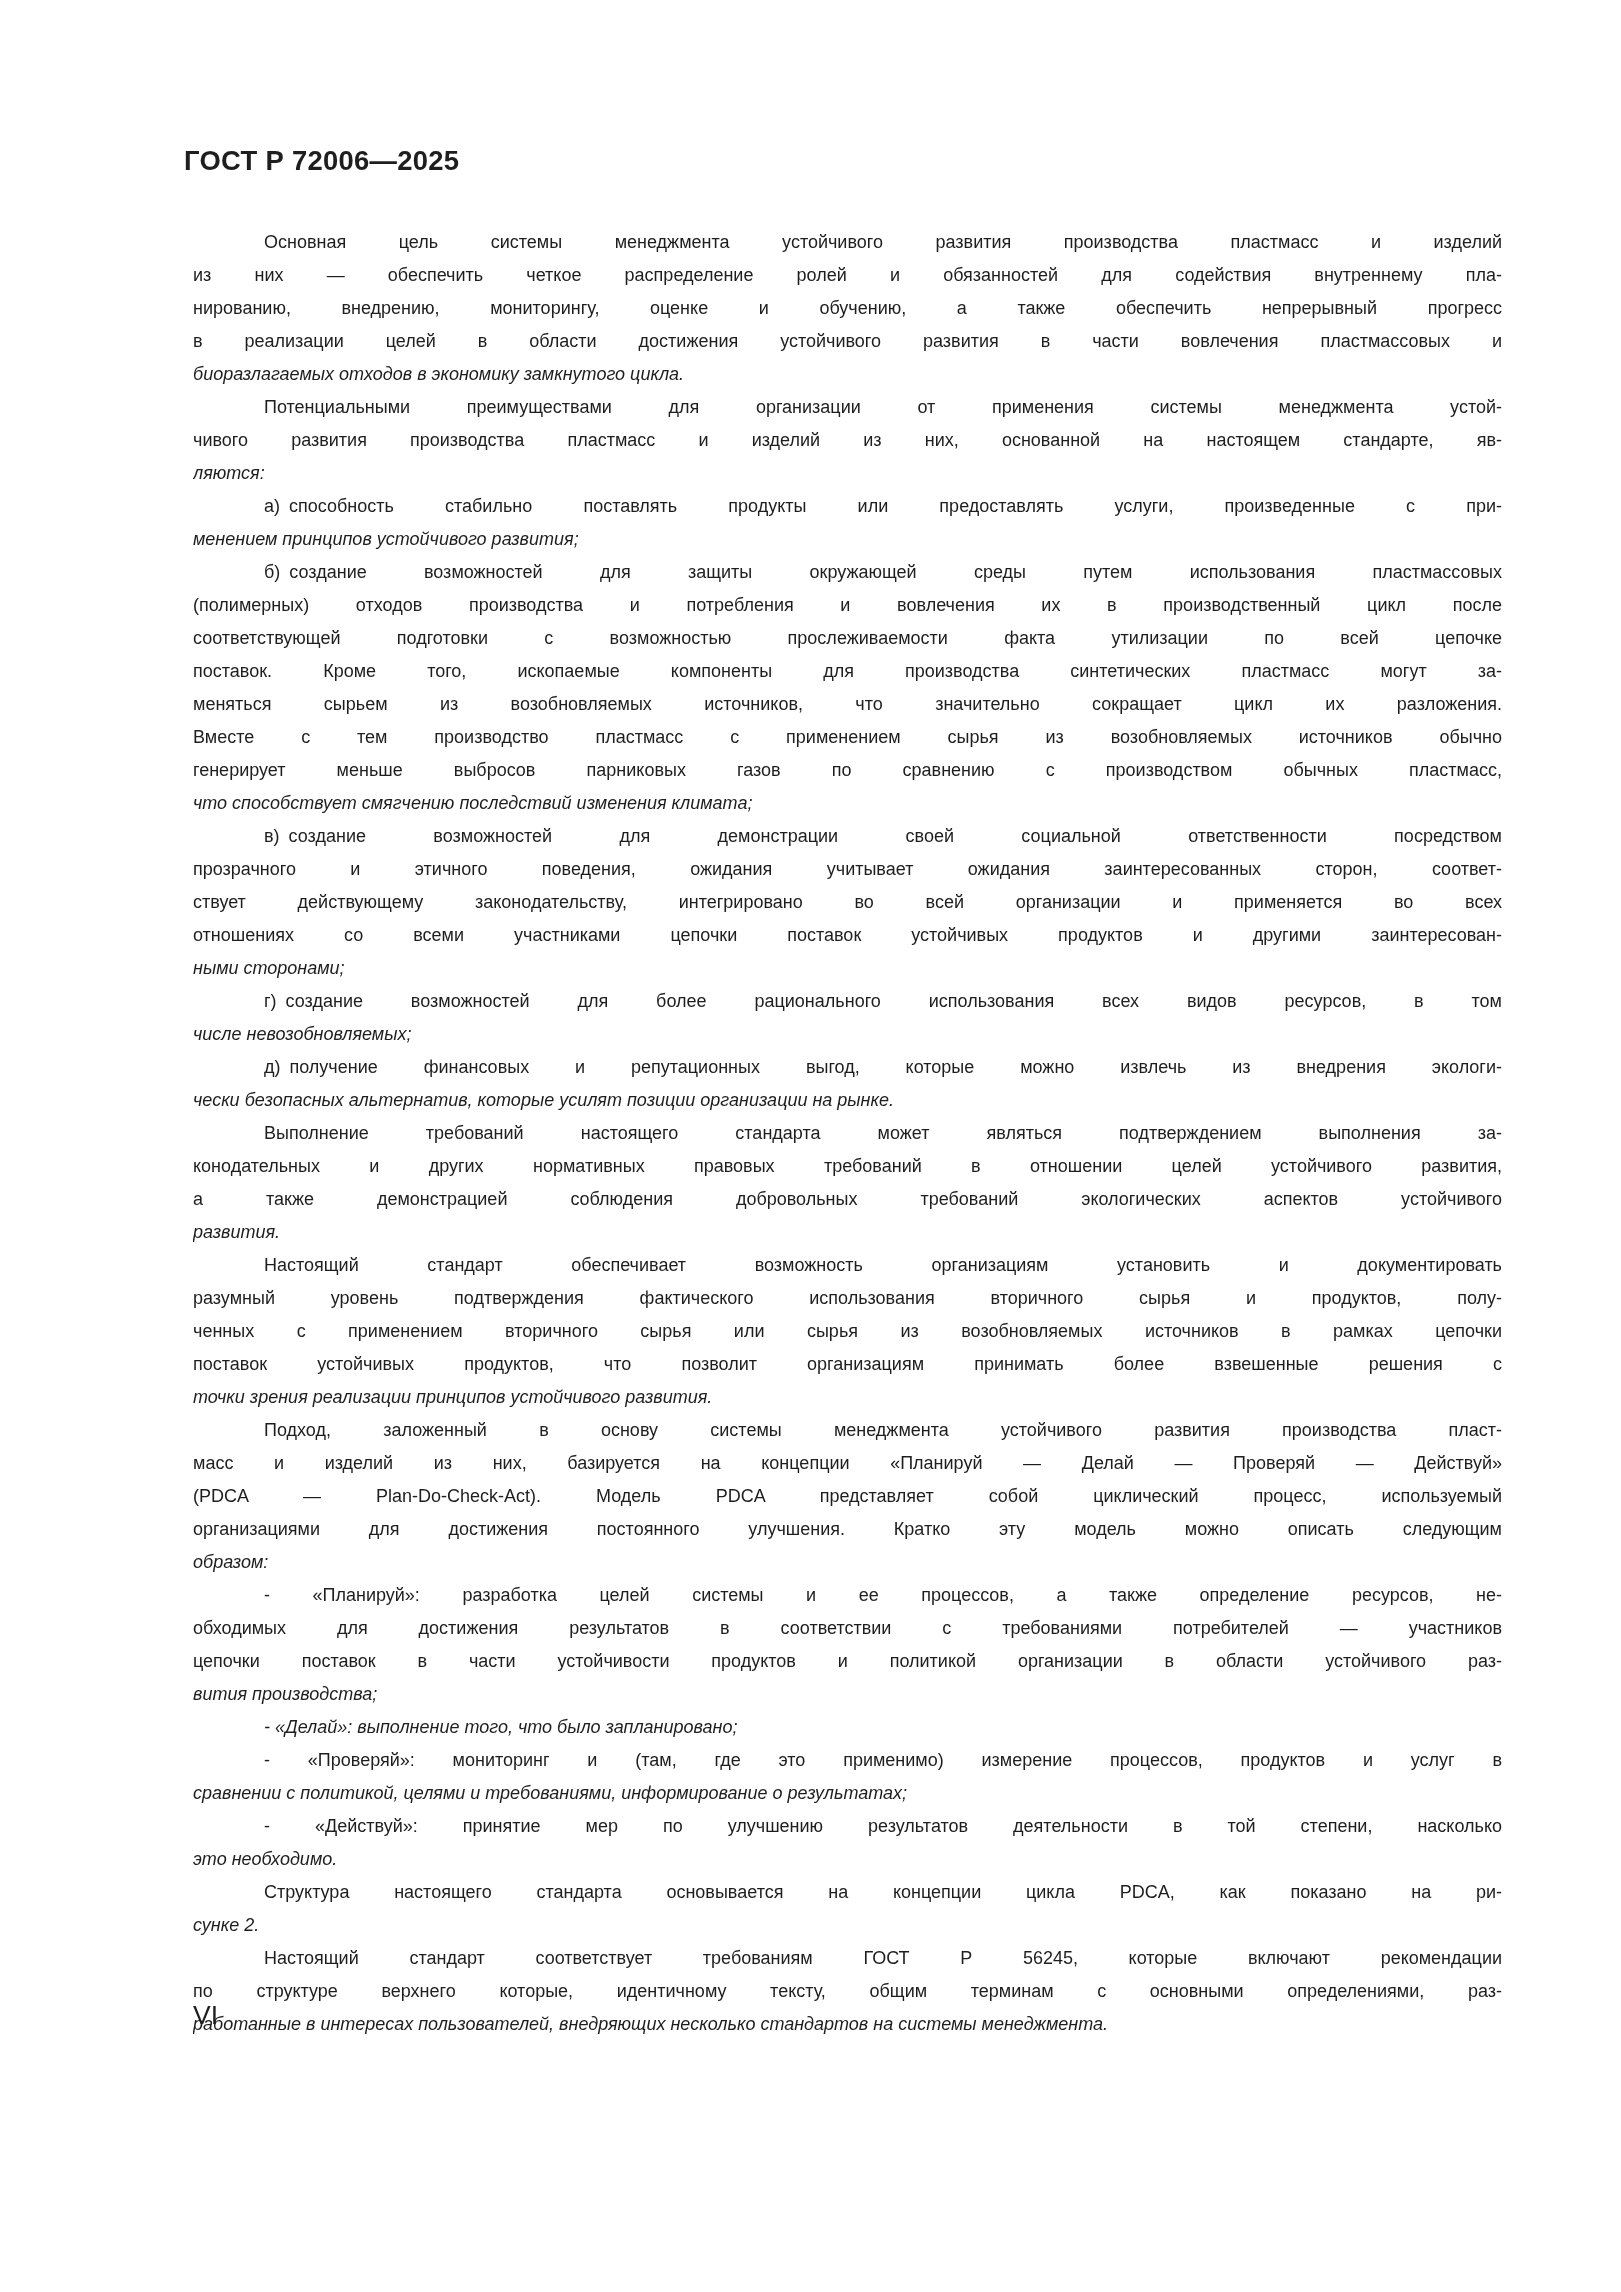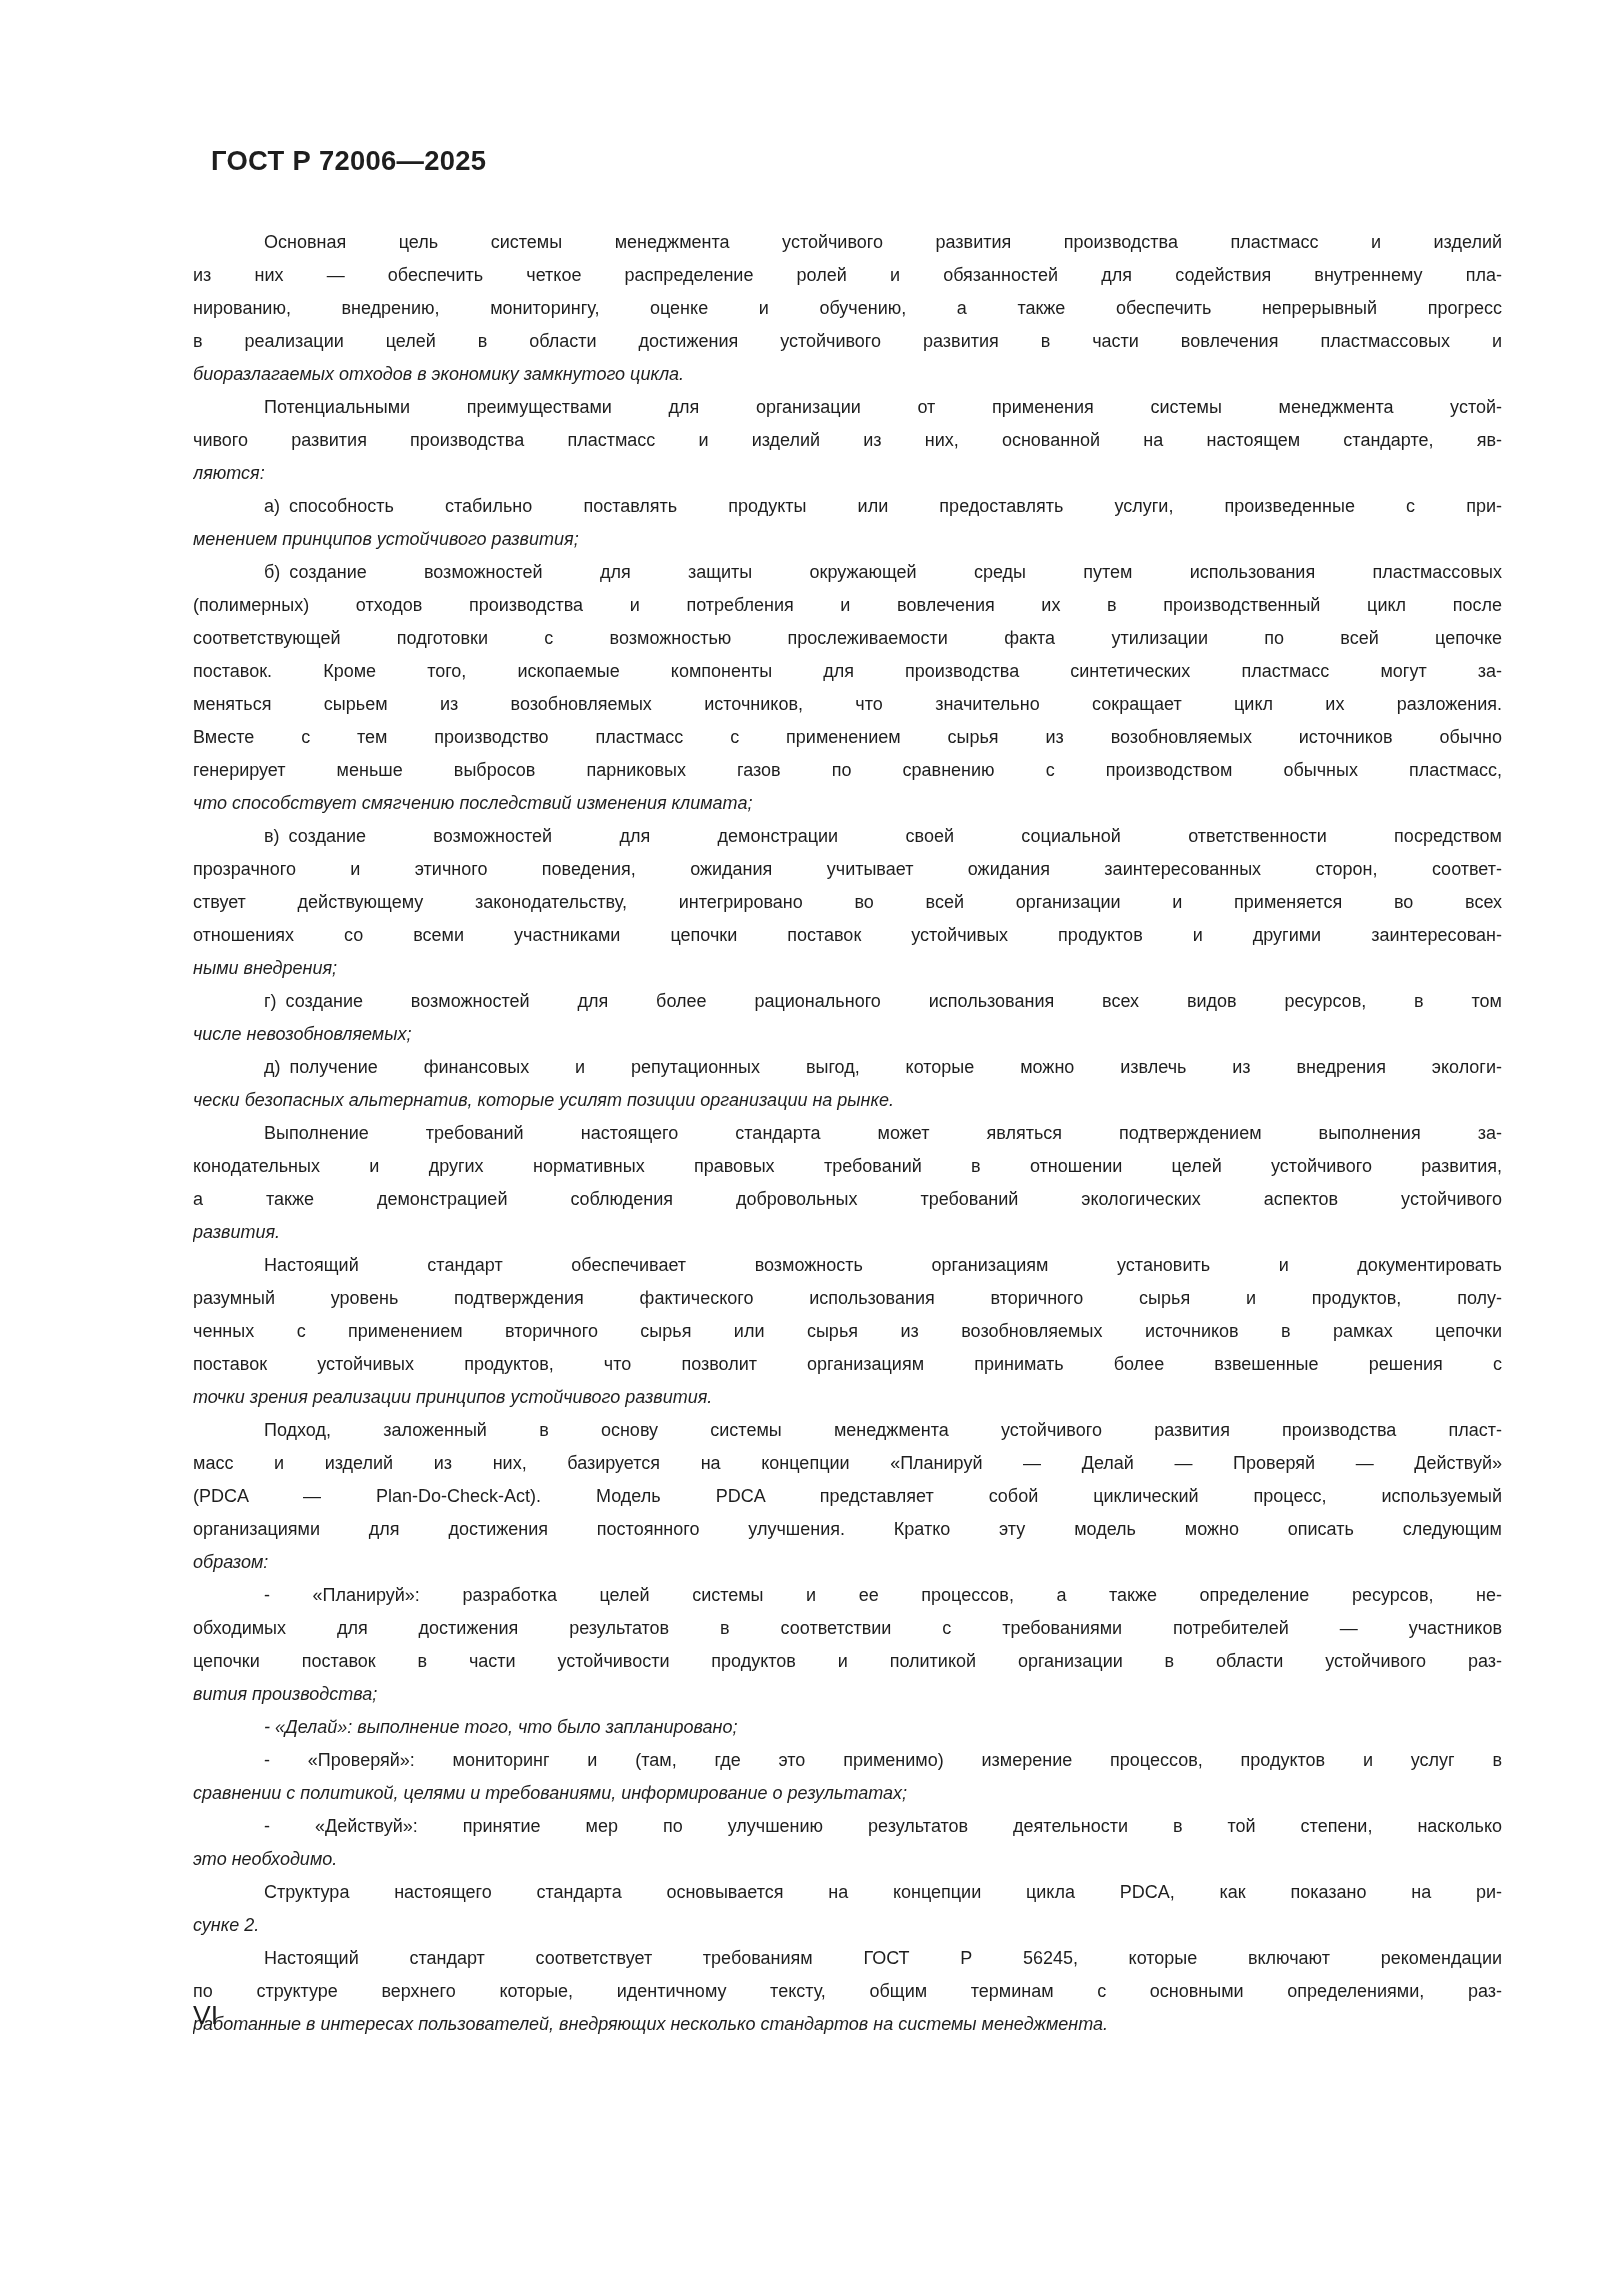--- a/index.html
+++ b/index.html
@@ -13,21 +13,21 @@
     -webkit-font-smoothing: antialiased;
   }
   .page {
     position: absolute;
     inset: 0;
     background: #ffffff;
     overflow: hidden;
   }
   .doc-header {
     position: absolute;
-    left: 211px;
+    left: 184px;
     top: 147px;
     font-size: 27.4px;
     font-weight: bold;
     line-height: 1;
     letter-spacing: 0.3px;
     white-space: nowrap;
     text-align: right;
   }
   .body-text {
     position: absolute;
@@ -85,21 +85,21 @@
         <div class="line">меняться сырьем из возобновляемых источников, что значительно сокращает цикл их разложения.</div>
         <div class="line">Вместе с тем производство пластмасс с применением сырья из возобновляемых источников обычно</div>
         <div class="line">генерирует меньше выбросов парниковых газов по сравнению с производством обычных пластмасс,</div>
         <div class="line last">что способствует смягчению последствий изменения климата;</div>
       </div>
       <div class="paragraph">
         <div class="line first">в) создание возможностей для демонстрации своей социальной ответственности посредством</div>
         <div class="line">прозрачного и этичного поведения, ожидания учитывает ожидания заинтересованных сторон, соответ-</div>
         <div class="line">ствует действующему законодательству, интегрировано во всей организации и применяется во всех</div>
         <div class="line">отношениях со всеми участниками цепочки поставок устойчивых продуктов и другими заинтересован-</div>
-        <div class="line last">ными внедрения;</div>
+        <div class="line last">ными сторонами;</div>
       </div>
       <div class="paragraph">
         <div class="line first">г) создание возможностей для более рационального использования всех видов ресурсов, в том</div>
         <div class="line last">числе невозобновляемых;</div>
       </div>
       <div class="paragraph">
         <div class="line first">д) получение финансовых и репутационных выгод, которые можно извлечь из внедрения экологи-</div>
         <div class="line last">чески безопасных альтернатив, которые усилят позиции организации на рынке.</div>
       </div>
       <div class="paragraph">

